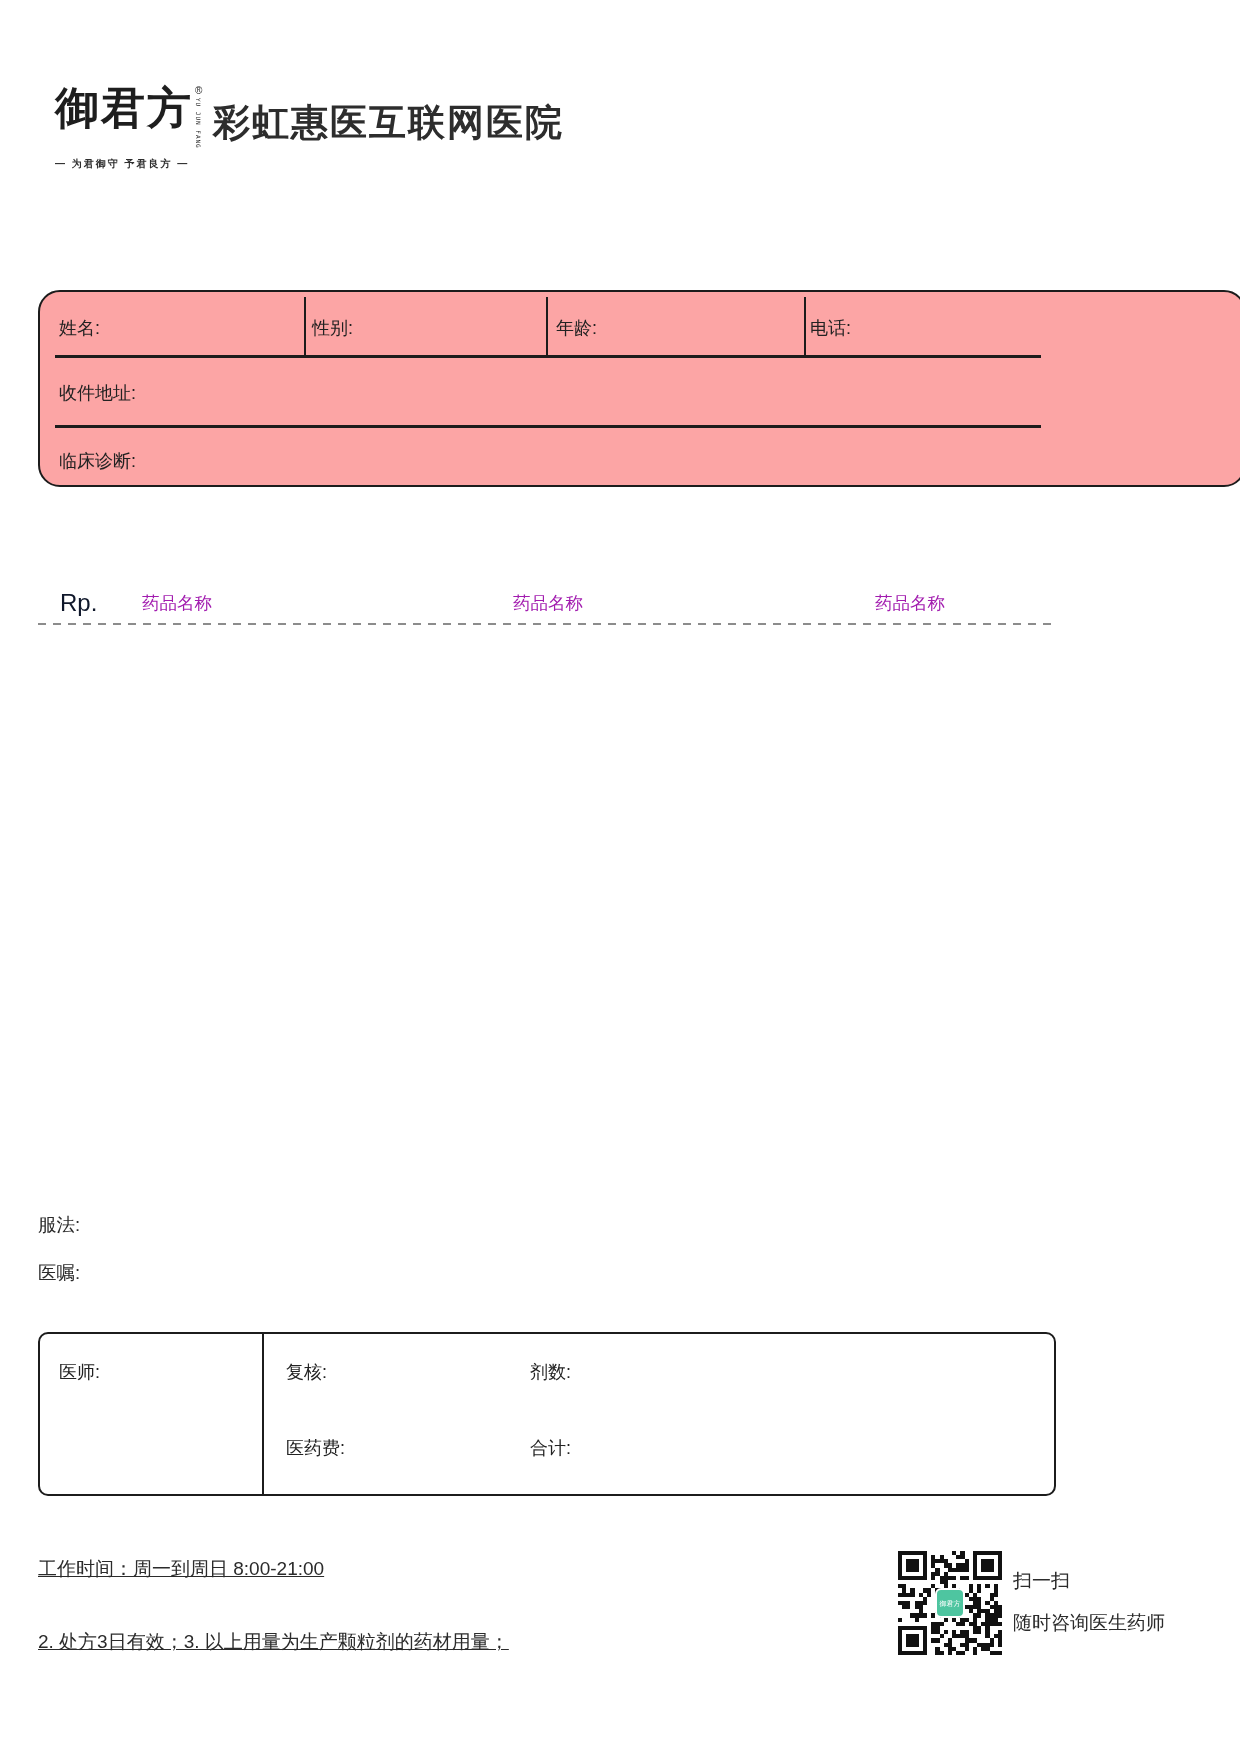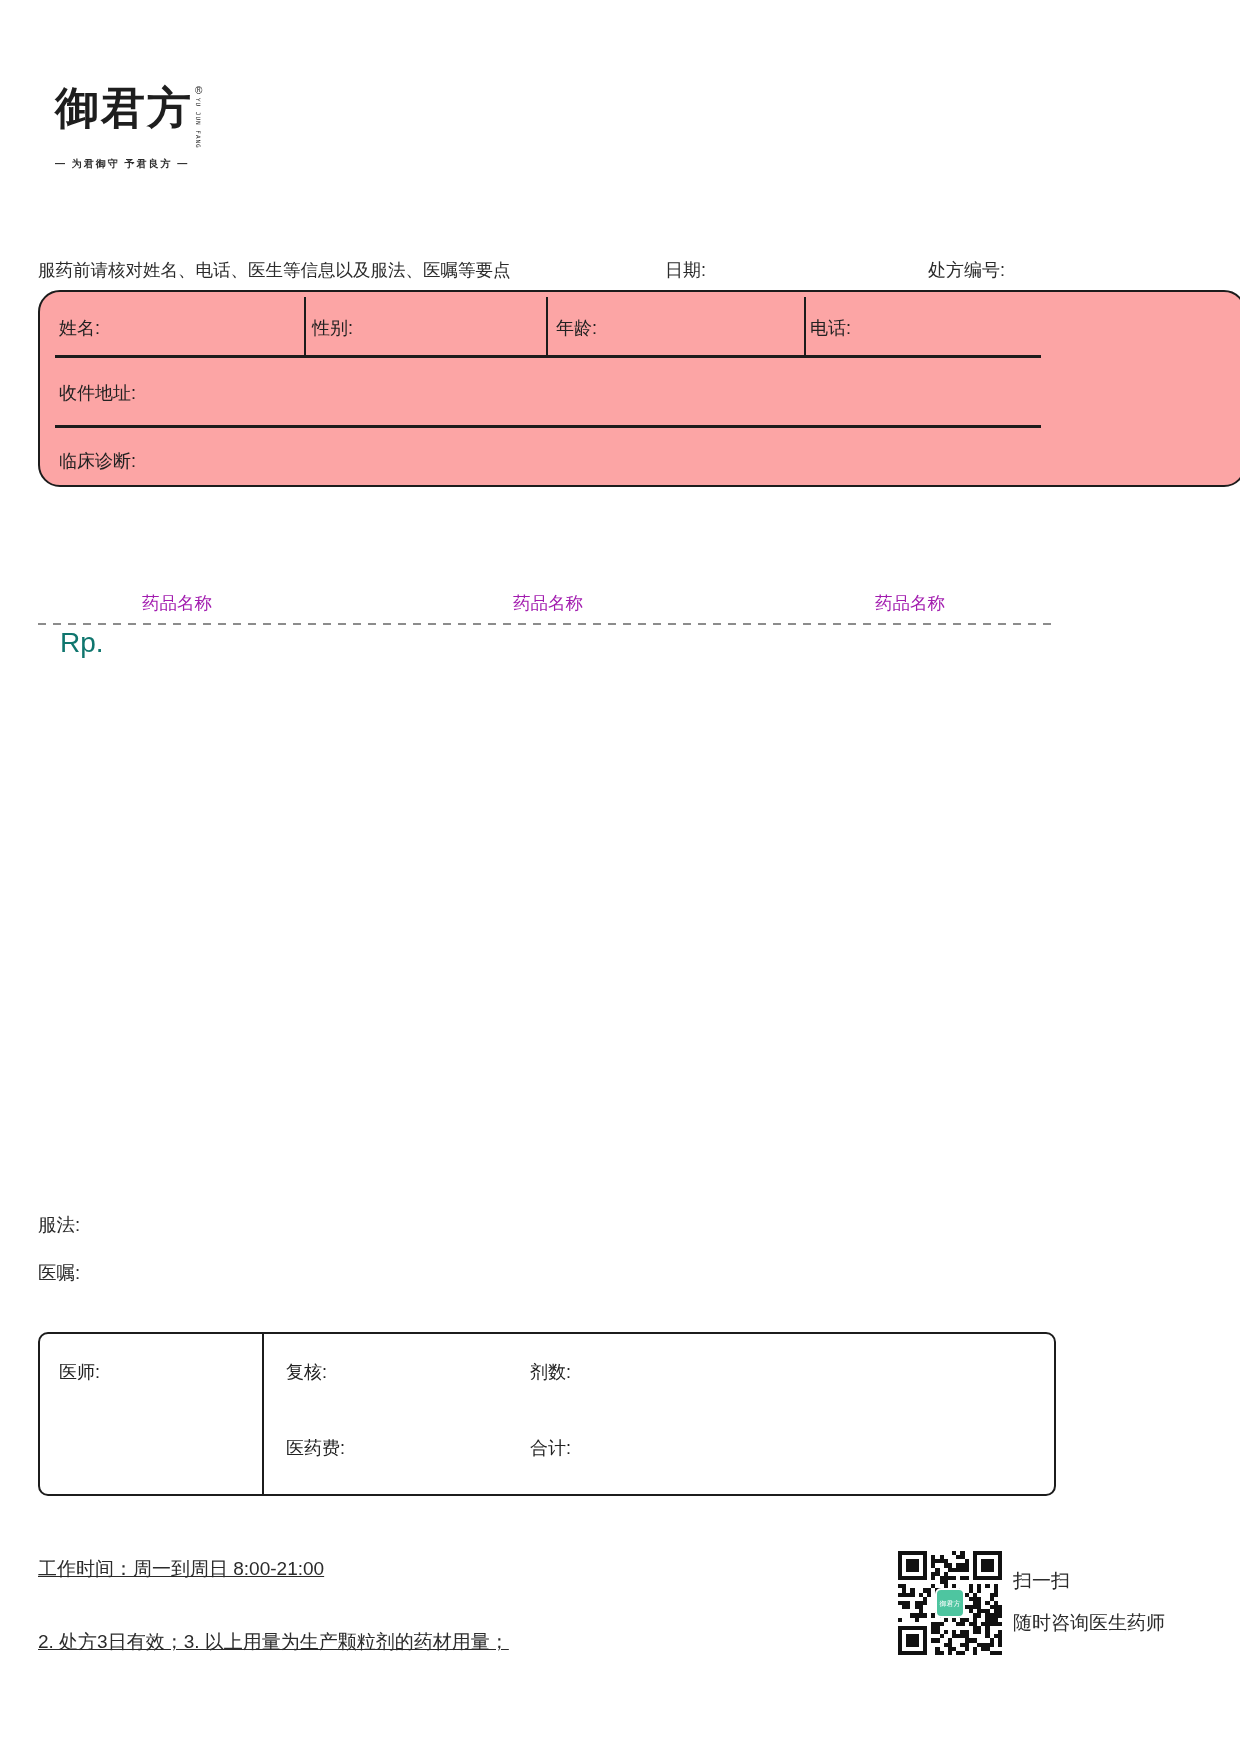--- a/index.html
+++ b/index.html
@@ -57,21 +57,21 @@
   .vline1{left:264px;}
   .vline2{left:506px;}
   .vline3{left:764px;}
   .hline{position:absolute;left:15px;width:986px;height:2.5px;background:#1c1c1c;}
   .hline1{top:63px;}
   .hline2{top:133px;}
   .lbl-address{left:19px;top:89px;}
   .lbl-diagnosis{left:19px;top:157px;}
   
   .rp-row{position:absolute;left:0;top:589px;width:100%;height:26px;}
-  .rp-label{position:absolute;left:60px;top:0;font-size:28px;color:#0f766e;margin-top:38px;}
+  .rp-label{position:absolute;left:60px;top:0;font-size:24px;color:#0f172a;}
   .drug-col{position:absolute;top:2px;font-size:17.5px;color:#a21caf;}
   .drug-col-1{left:142px;}
   .drug-col-2{left:513px;}
   .drug-col-3{left:875px;}
   .dashed-divider{
     position:absolute;left:38px;top:623px;width:1018px;height:2px;
     background:repeating-linear-gradient(90deg,#8c8c8c 0 8px,transparent 8px 15px);
   }
   
   .usage-label{position:absolute;left:38px;top:1212px;font-size:18.5px;}
@@ -115,26 +115,22 @@
     <div class="logo-row">
       <div class="logo-main">御君方</div>
       <div class="logo-side">
         <span class="logo-reg">®</span>
         <span class="logo-vert">YU JUN FANG</span>
       </div>
     </div>
     <div class="logo-tagline">— 为君御守 予君良方 —</div>
   </div>
 
-
-  <div class="notice-row">
-    <span class="notice-text">服药前请核对姓名、电话、医生等信息以及服法、医嘱等要点</span>
-    <span class="date-label">日期:</span>
-    <span class="rx-number-label">处方编号:</span>
-  </div>
+  <div class="hospital-title">彩虹惠医互联网医院</div>
+
 
   <div class="patient-box">
     <span class="pbox-label lbl-name">姓名:</span>
     <span class="pbox-label lbl-gender">性别:</span>
     <span class="pbox-label lbl-age">年龄:</span>
     <span class="pbox-label lbl-phone">电话:</span>
     <div class="vline vline1"></div>
     <div class="vline vline2"></div>
     <div class="vline vline3"></div>
     <div class="hline hline1"></div>

